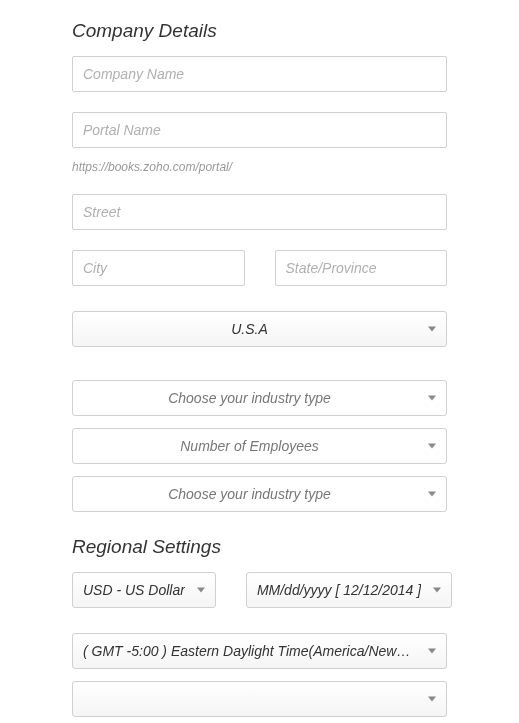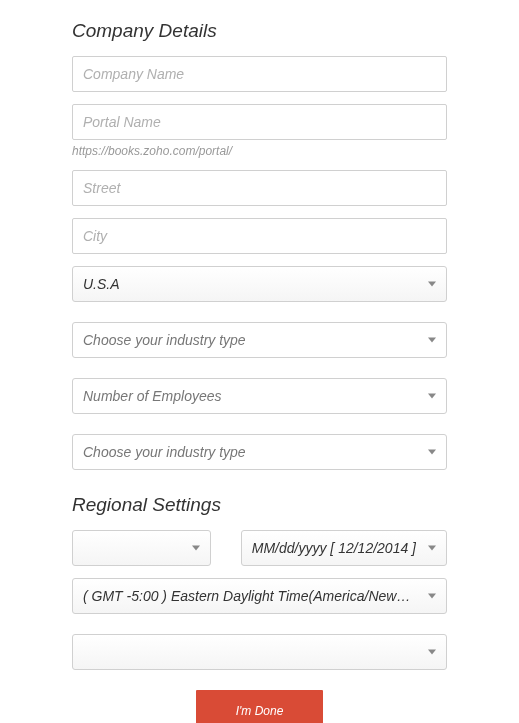--- a/index.html
+++ b/index.html
@@ -27,66 +27,67 @@
     .input-field {
       width: 100%;
       height: 36px;
       border: 1px solid #d0d0d0;
       border-radius: 2px;
       padding: 0 10px;
       font-size: 14px;
       color: #333;
       background: #ffffff;
       outline: none;
-      margin-bottom: 12px;
+      margin-bottom: 20px;
       font-family: inherit;
     }
     .input-field::placeholder {
       color: #b0b0b0;
     }
     .helper-text {
       font-size: 12px;
       color: #999;
       margin-top: -8px;
-      margin-bottom: 12px;
+      margin-bottom: 20px;
     }
     .row {
       display: flex;
       gap: 30px;
-      margin-bottom: 12px;
+      margin-bottom: 25px;
     }
     .row .input-field,
     .row .select-field {
       margin-bottom: 0;
       flex: 1;
     }
     .select-field {
       width: 100%;
       height: 36px;
       border: 1px solid #d0d0d0;
       border-radius: 3px;
       padding: 0 30px 0 10px;
       font-size: 14px;
       color: #333;
       outline: none;
-      margin-bottom: 20px;
+      margin-bottom: 12px;
       position: relative;
       display: flex;
       align-items: center;
       cursor: pointer;
       background: linear-gradient(to bottom, #ffffff 0%, #f5f5f5 100%);
     }
     .select-field.white-bg {
       background: #ffffff;
     }
     .select-text {
       flex: 1;
       white-space: nowrap;
       overflow: hidden;
       text-overflow: ellipsis;
+      text-align: center;
     }
     .select-text.placeholder {
       color: #777;
     }
     .caret {
       position: absolute;
       right: 10px;
       top: 50%;
       transform: translateY(-50%);
       width: 0;
@@ -122,20 +123,21 @@
 
 <input class="input-field" type="text" placeholder="Company Name" style="">
 
 <input class="input-field" type="text" placeholder="Portal Name" style="">
 <div class="helper-text">https://books.zoho.com/portal/</div>
 
 <input class="input-field" type="text" placeholder="Street" style="">
 
 <div class="row">
   <input class="input-field" type="text" placeholder="City" style="">
+  <input class="input-field" type="text" placeholder="State/Province" style="">
 </div>
 
 <div class="row">
   <div class="select-field">
     <span class="select-text">U.S.A</span>
     <span class="caret"></span>
   </div>
 </div>
 
 <div style="height:8px"></div>
@@ -152,20 +154,21 @@
 
 <div class="select-field white-bg">
   <span class="select-text placeholder">Choose your industry type</span>
   <span class="caret"></span>
 </div>
 
 <div class="section-title regional">Regional Settings</div>
 
 <div class="row">
   <div class="select-field">
+    <span class="select-text">USD - US Dollar</span>
     <span class="caret"></span>
   </div>
   <div class="select-field">
     <span class="select-text">MM/dd/yyyy [ 12/12/2014 ]</span>
     <span class="caret"></span>
   </div>
 </div>
 
 <div class="select-field">
   <span class="select-text">( GMT -5:00 ) Eastern Daylight Time(America/New_York)</span>

